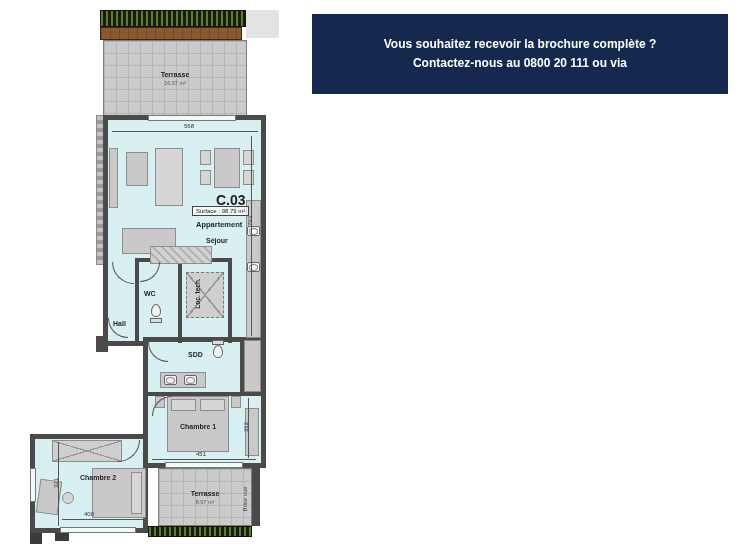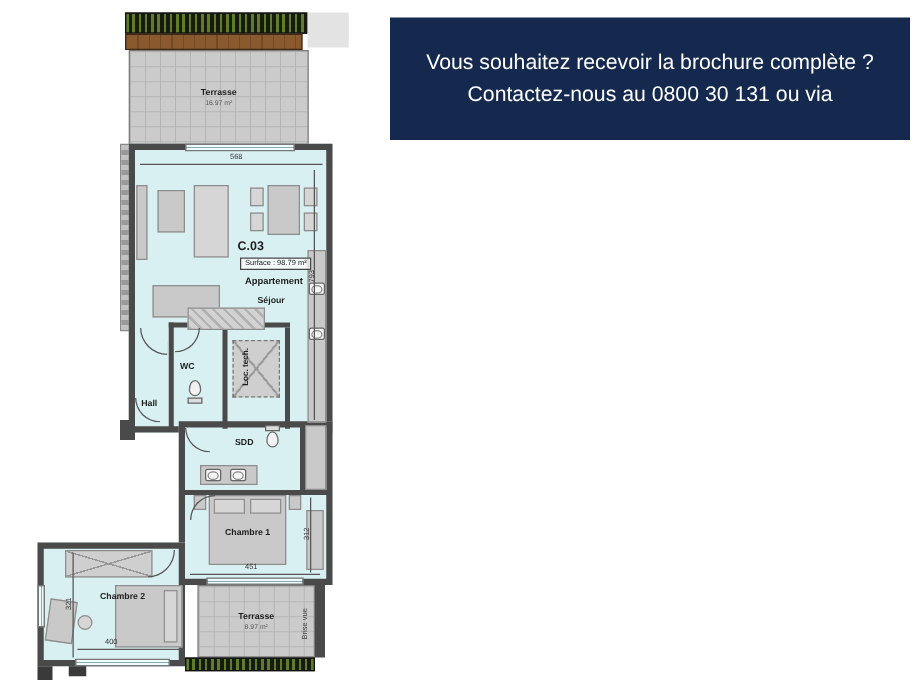--- a/index.html
+++ b/index.html
@@ -4,24 +4,24 @@
 <style>
   html,body{margin:0;padding:0;}
   body{
     width:736px;height:552px;position:relative;background:#ffffff;
     font-family:"Liberation Sans", sans-serif;overflow:hidden;
   }
   .abs{position:absolute;}
 
   
   .banner{
-    left:312px;top:14px;width:416px;height:98px;
+    left:312px;top:14px;width:416px;height:80px;
     background:#14294d;color:#ffffff;
     display:flex;flex-direction:column;justify-content:center;align-items:center;
-    text-align:center;font-weight:normal;font-size:17px;line-height:1.55;
+    text-align:center;font-weight:bold;font-size:12px;line-height:1.55;
   }
 
   
   .wall{background:#4a4a4a;position:absolute;}
   .room{position:absolute;background:#d9f0f2;border:5px solid #4a4a4a;box-sizing:border-box;}
   .terrace{
     position:absolute;background:#cbcbcb;border:1px solid #7d7d7d;box-sizing:border-box;
     background-image:linear-gradient(#b5b5b5 1px,transparent 1px),
                      linear-gradient(90deg,#b5b5b5 1px,transparent 1px);
     background-size:12px 12px;
@@ -72,21 +72,21 @@
   .toilet-tank{position:absolute;width:12px;height:5px;border:1px solid #666;background:#ddd;box-sizing:border-box;}
   .sink{position:absolute;width:13px;height:10px;border:1px solid #666;border-radius:2px;background:#f4f4f4;box-sizing:border-box;}
   .sink:after{content:"";display:block;width:7px;height:5px;margin:1px auto;border:1px solid #888;border-radius:50%;}
   .mark{position:absolute;background:#3a3a3a;}
 </style>
 </head>
 <body>
 
 <div class="abs banner">
   <span>Vous souhaitez recevoir la brochure complète ?</span>
-  <span>Contactez-nous au 0800 30 131 ou via</span>
+  <span>Contactez-nous au 0800 20 111 ou via</span>
 </div>
 
 <div class="abs" style="left:0;top:0;width:310px;height:552px;">
 
   <div class="hedge" style="left:100px;top:10px;width:146px;height:17px;"></div>
   <div class="abs" style="left:246px;top:10px;width:33px;height:28px;background:#e3e3e3;"></div>
   <div class="deck" style="left:100px;top:27px;width:142px;height:13px;"></div>
 
   <div class="terrace" style="left:103px;top:40px;width:144px;height:76px;">
     <span class="rlabel" style="position:static;">Terrasse</span>
@@ -164,21 +164,21 @@
   <div class="door q2" style="left:118px;top:440px;width:22px;height:22px;"></div>
   <div class="door q1" style="left:108px;top:318px;width:20px;height:20px;"></div>
 
   <div class="terrace" style="left:158px;top:468px;width:94px;height:58px;">
     <span class="rlabel" style="position:static;">Terrasse</span>
     <span class="alabel" style="position:static;margin-top:2px;">8.97 m²</span>
   </div>
   <div class="wall" style="left:252px;top:468px;width:8px;height:58px;"></div>
   <div class="hedge" style="left:148px;top:526px;width:104px;height:11px;"></div>
 
-  <div class="rlabel" style="left:190px;top:192px;font-size:10px;">C.03</div>
+  <div class="rlabel" style="left:216px;top:192px;font-size:14px;">C.03</div>
   <div class="surfbox" style="left:192px;top:206px;">Surface : 98.79 m²</div>
   <div class="rlabel" style="left:196px;top:220px;font-size:7.5px;">Appartement</div>
   <div class="rlabel" style="left:206px;top:237px;">Séjour</div>
   <div class="rlabel" style="left:144px;top:290px;">WC</div>
   <div class="rlabel vrot" style="left:182px;top:290px;font-size:6.5px;">Loc. tech.</div>
   <div class="rlabel" style="left:113px;top:320px;">Hall</div>
   <div class="rlabel" style="left:188px;top:351px;">SDD</div>
   <div class="rlabel" style="left:180px;top:423px;">Chambre 1</div>
   <div class="rlabel" style="left:80px;top:474px;">Chambre 2</div>
   <div class="alabel vrot" style="left:232px;top:496px;font-size:6px;color:#444;">Brise vue</div>

